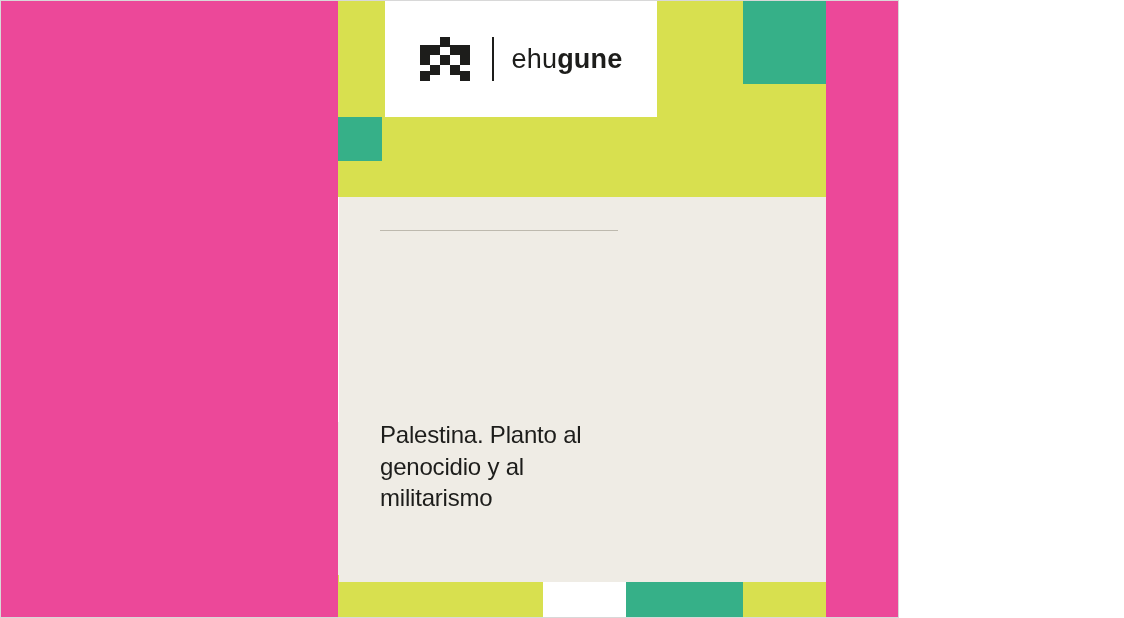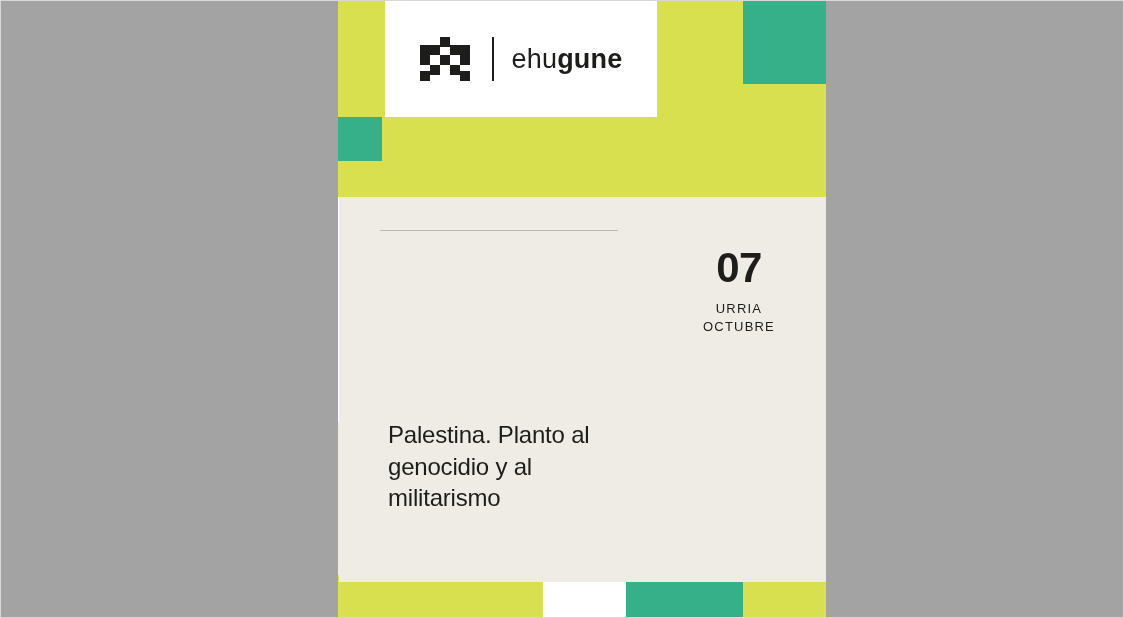--- a/index.html
+++ b/index.html
@@ -8,23 +8,23 @@
     background: #ffffff;
   }
   body {
     width: 1124px;
     height: 618px;
     font-family: "Liberation Sans", sans-serif;
     overflow: hidden;
   }
   #page {
     position: relative;
-    width: 1124px;
+    width: 899px;
     height: 618px;
-    background: #a3a3a3;
+    background: #ec4899;
     box-sizing: border-box;
     border: 1px solid #d8d8d8;
   }
   
   #poster {
     position: absolute;
     left: 337px;
     top: 0px;
     width: 488px;
     height: 616px;
@@ -108,21 +108,20 @@
   #title-es {
     position: absolute;
     left: 41px;
     top: 222px;
     width: 250px;
     font-size: 24px;
     line-height: 1.32;
     font-weight: normal;
     color: #1d1d1b;
     letter-spacing: -0.2px;
-    margin-left: 8px;
   }
   #date-box {
     position: absolute;
     left: 340px;
     top: 50px;
     width: 120px;
     text-align: center;
   }
   #date-day {
     font-size: 42px;
@@ -183,21 +182,16 @@
           </g>
         </svg>
         <div id="logo-divider"></div>
         <div id="logo-word"><span>ehu</span><span class="b">gune</span></div>
       </div>
     </div>
 
     <div id="content-panel">
       <div id="rule"></div>
       <div id="title-es">Palestina. Planto al genocidio y al militarismo</div>
-      <div id="date-box">
-        <div id="date-day">07</div>
-        <div id="date-month-eu">URRIA</div>
-        <div id="date-month-es">OCTUBRE</div>
-      </div>
     </div>
 
   </div>
 </div>
 
 </body></html>

